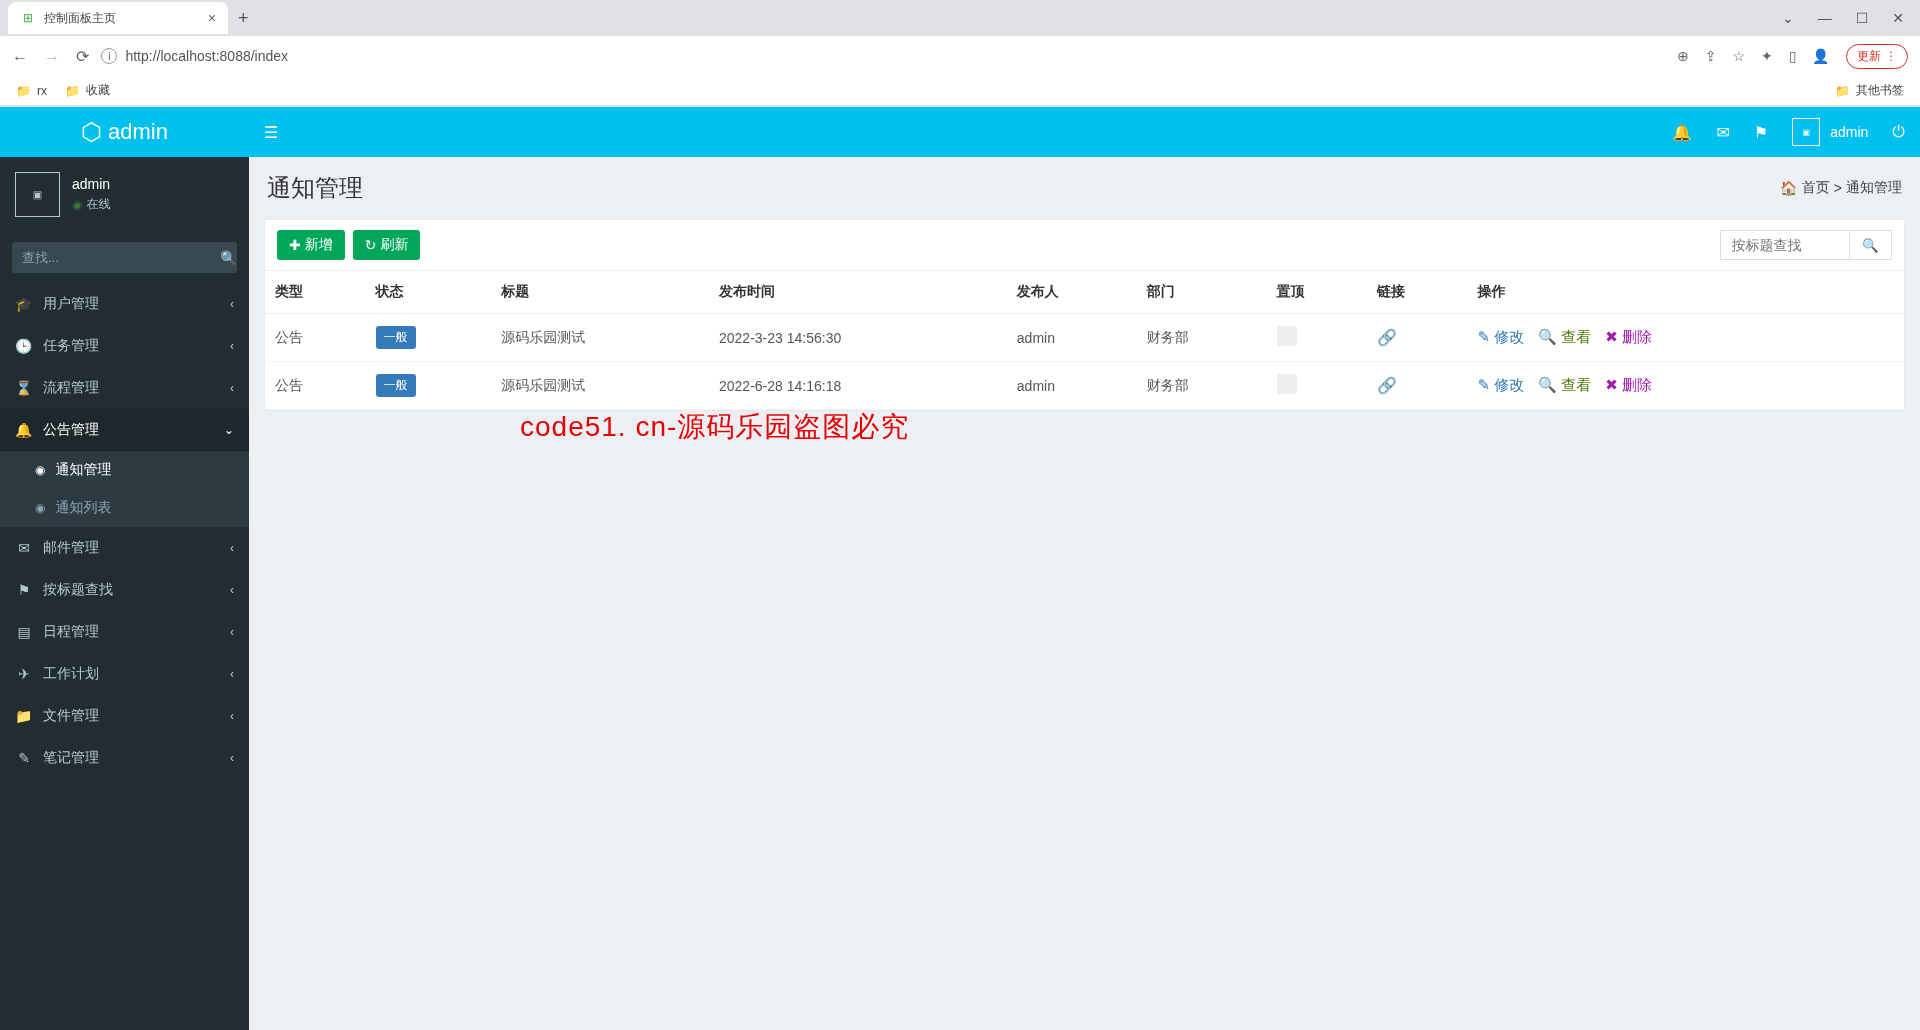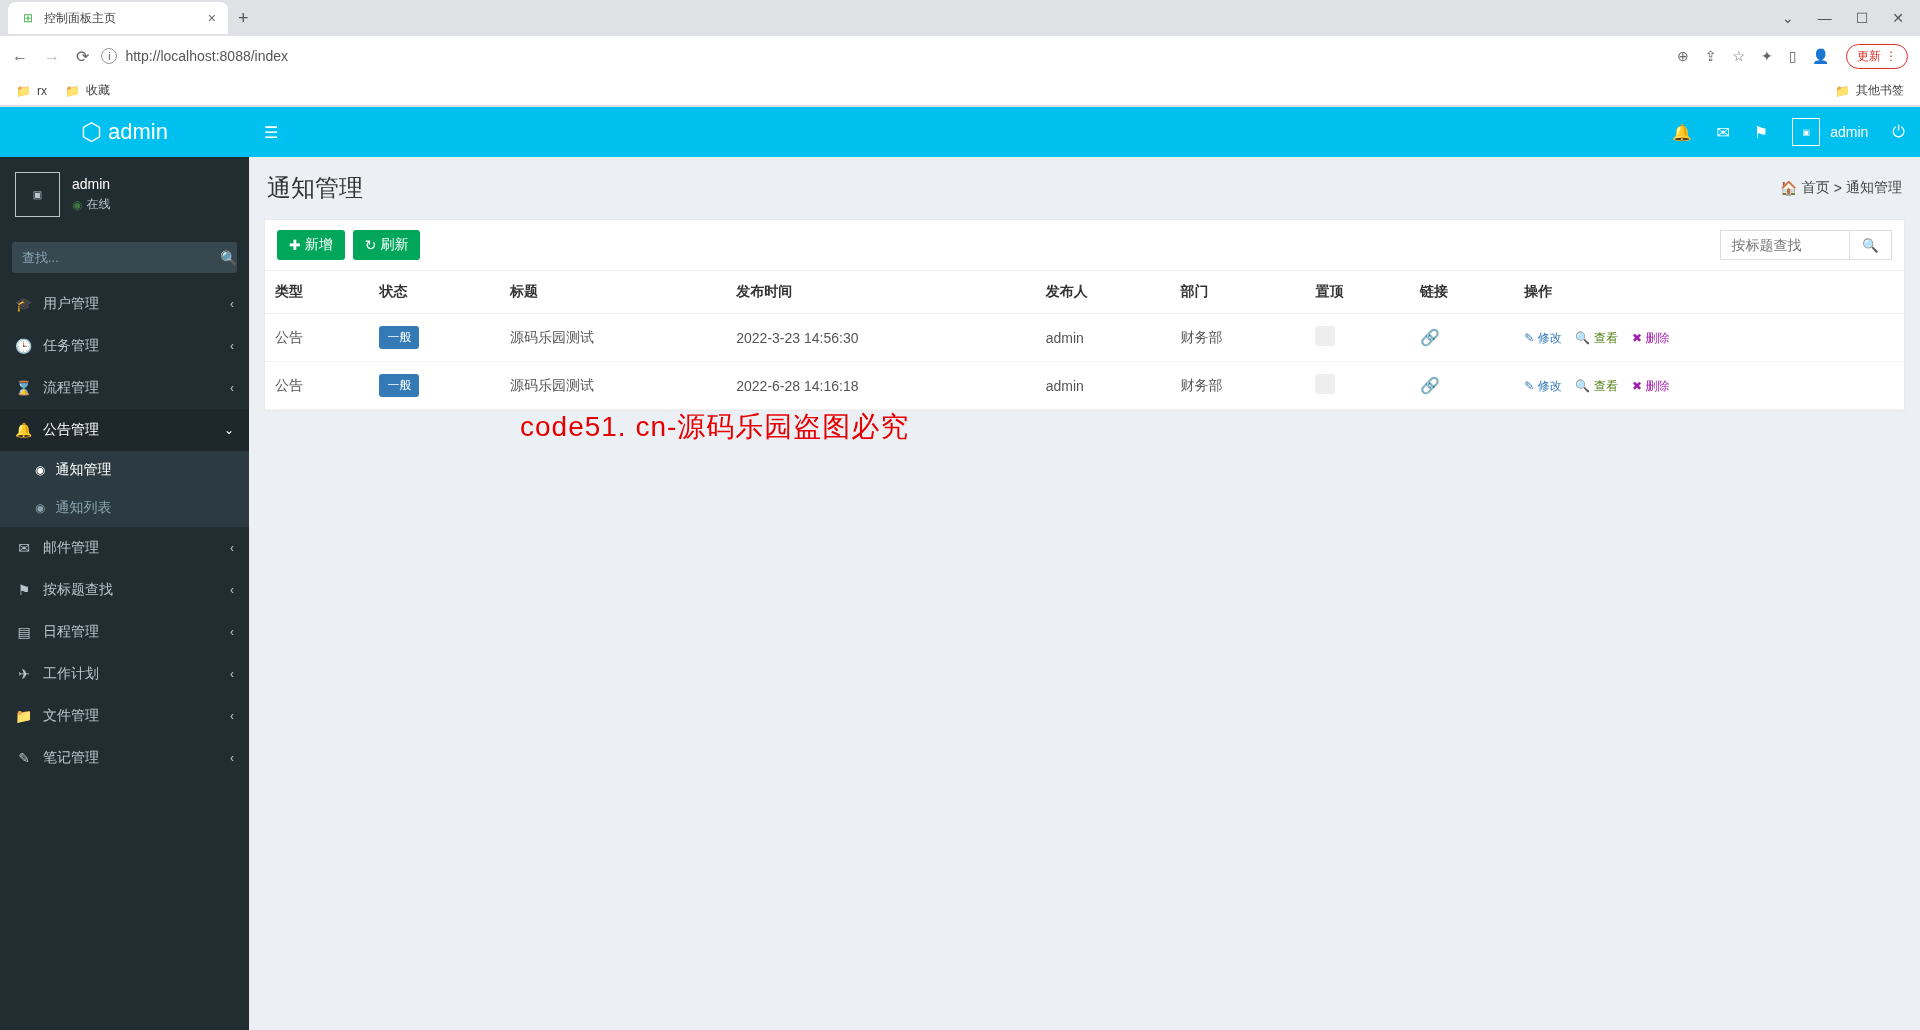--- a/index.html
+++ b/index.html
@@ -78,21 +78,21 @@
 .search-right{margin-left:auto;display:flex}
 .title-search{border:1px solid #ddd;padding:6px 10px;font-size:14px;width:130px;outline:none}
 .title-search-btn{border:1px solid #ddd;border-left:none;background:#fff;padding:6px 12px;cursor:pointer}
 
 .tbl{width:100%;border-collapse:collapse}
 .tbl th{text-align:left;padding:12px 10px;font-size:14px;font-weight:600;color:#333;border-bottom:1px solid #eee}
 .tbl td{padding:12px 10px;font-size:14px;color:#555;border-bottom:1px solid #f4f4f4}
 .badge{display:inline-block;background:#337ab7;color:#fff;padding:3px 8px;border-radius:3px;font-size:12px}
 .pin-box{width:20px;height:20px;background:#eee;border-radius:3px;display:inline-block}
 .link-icon{font-size:16px;color:#333}
-.action-link{display:inline-flex;align-items:center;gap:3px;margin-right:14px;font-size:12px;cursor:pointer}
+.action-link{display:inline-flex;align-items:center;gap:3px;margin-right:14px;font-size:15px;cursor:pointer}
 .action-edit{color:#337ab7}
 .action-view{color:#4d7c0f}
 .action-del{color:#a21caf}
 
 .box-footer{padding:12px;display:flex;align-items:center;font-size:14px;color:#555}
 .pagination{margin-left:auto;display:flex;gap:4px}
 .pg-btn{border:1px solid #ddd;background:#fff;padding:4px 8px;cursor:pointer;font-size:12px;min-width:30px;text-align:center}
 
 .watermark{position:absolute;top:408px;left:520px;color:#e60000;font-size:28px;font-weight:500;pointer-events:none;letter-spacing:1px}
 </style>

